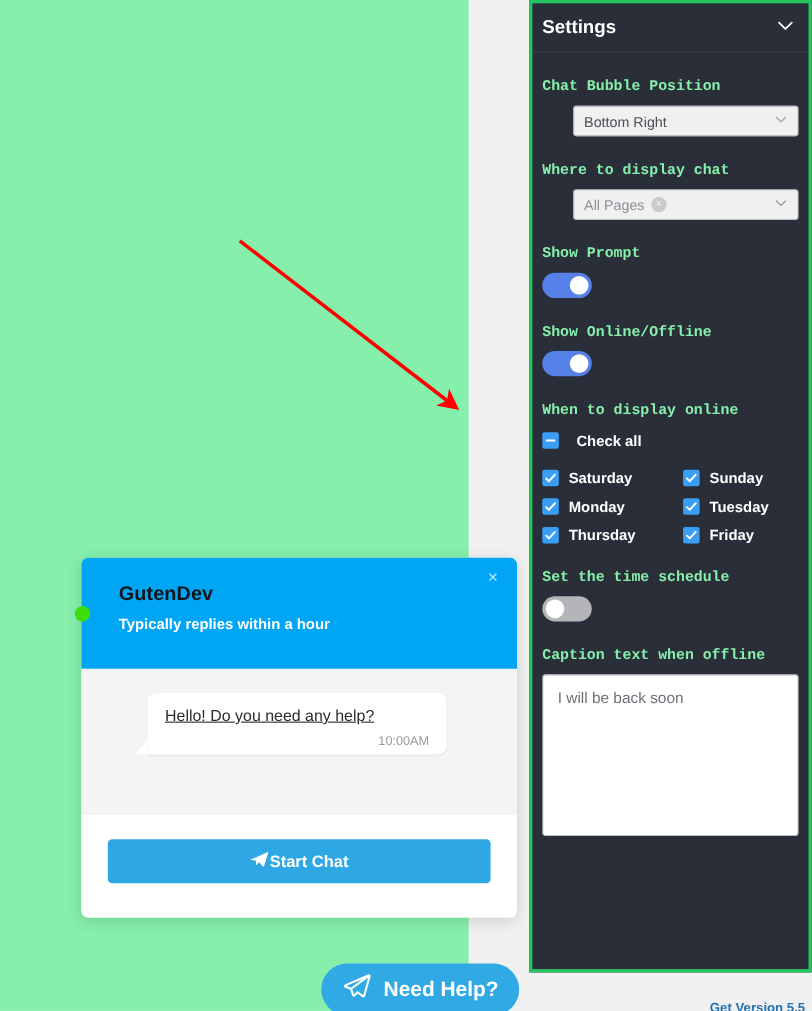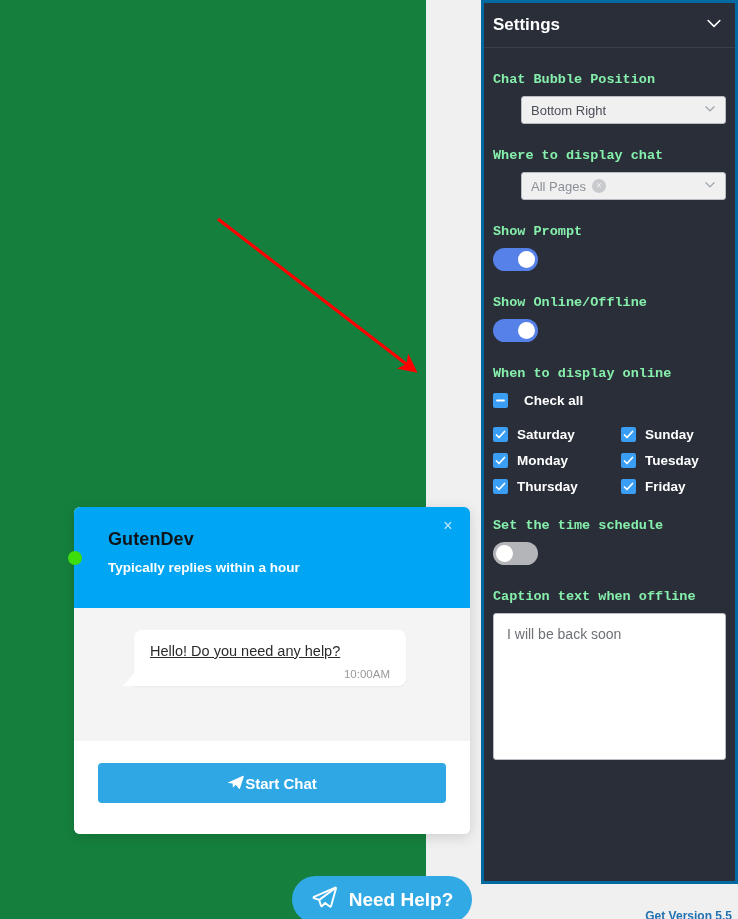--- a/index.html
+++ b/index.html
@@ -8,21 +8,21 @@
     background: #f0f0f0;
     font-family: "Liberation Sans", sans-serif;
     overflow: hidden;
   }
   #root { position: relative; width: 738px; height: 919px; }
 
   
   .canvas {
     position: absolute; left: 0; top: 0;
     width: 426px; height: 919px;
-    background: #15803d;
+    background: #86efac;
   }
 
   
   .annot-arrow { position: absolute; left: 200px; top: 205px; width: 240px; height: 185px; }
 
   
   .chat-widget {
     position: absolute;
     left: 74px; top: 507px;
     width: 396px; height: 327px;
@@ -133,21 +133,21 @@
     font-weight: bold;
     cursor: pointer;
   }
 
   
   .settings-panel {
     position: absolute;
     right: 0; top: 0;
     width: 257px; height: 884px;
     background: #292e38;
-    border: 3px solid #0369a1;
+    border: 3px solid #22c55e;
     overflow: hidden;
   }
   .panel-header {
     height: 45px;
     display: flex;
     align-items: center;
     justify-content: space-between;
     padding: 0 11px 0 9px;
     border-bottom: 1px solid #3a404b;
   }

